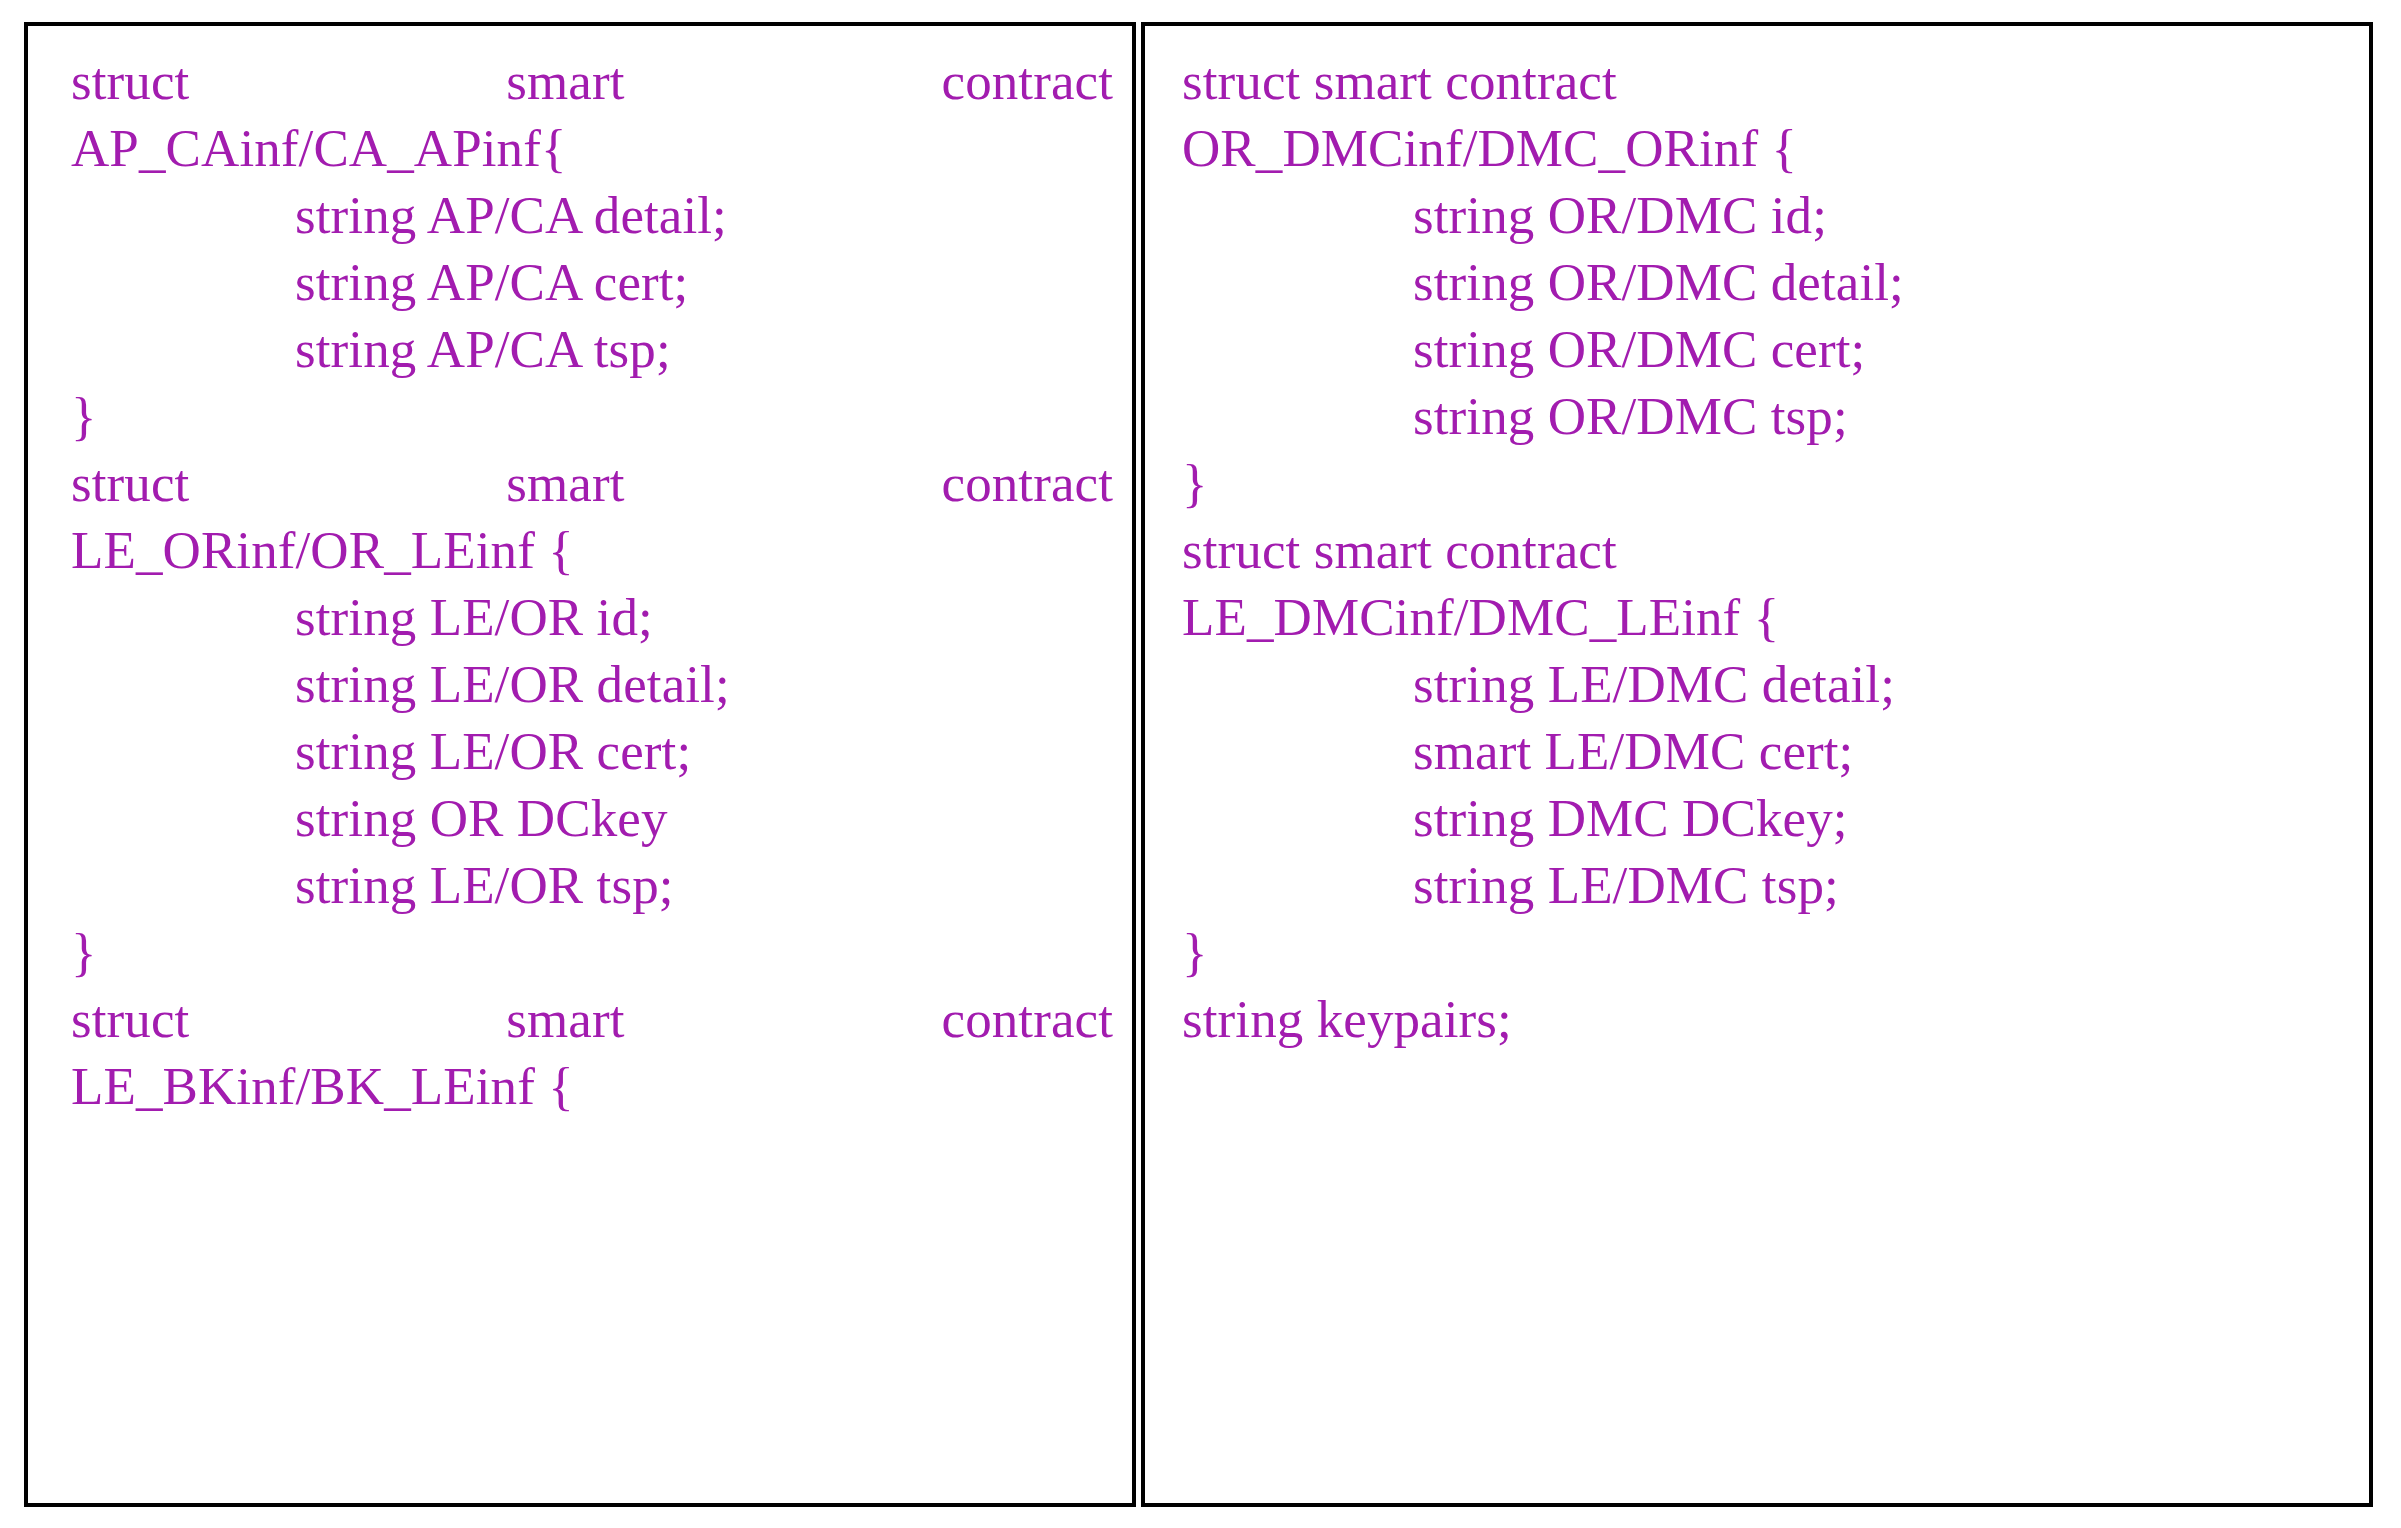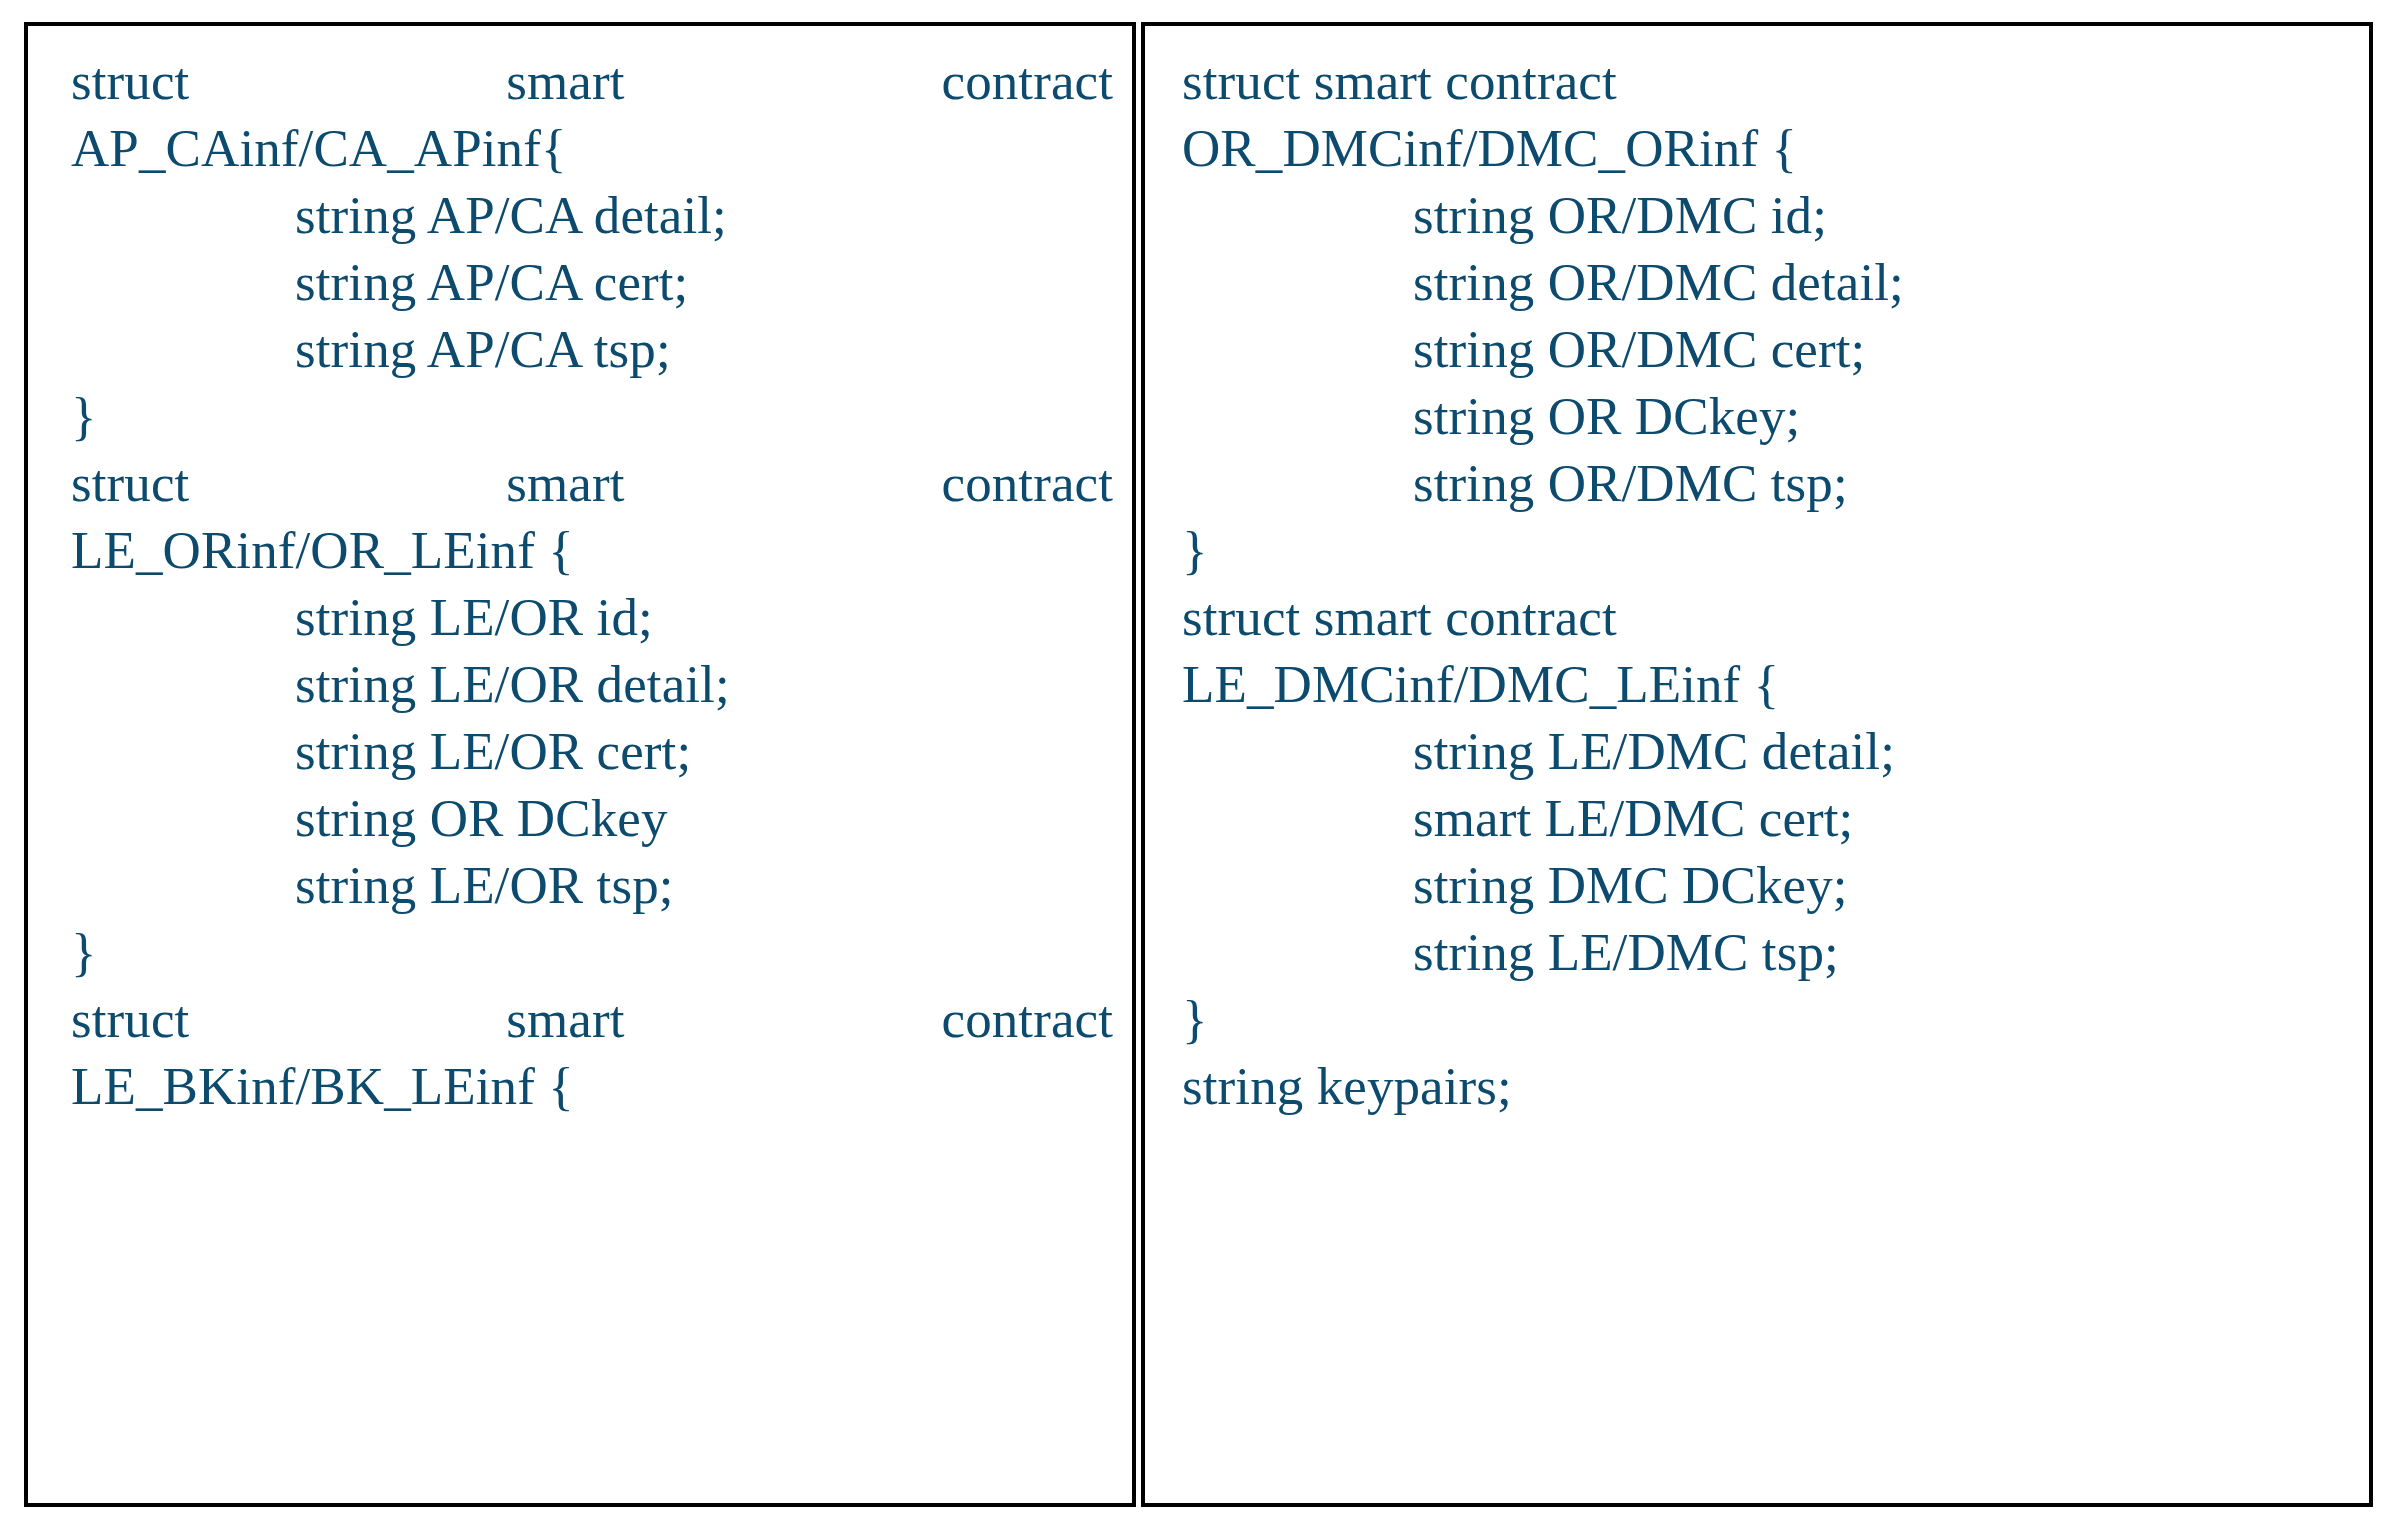--- a/index.html
+++ b/index.html
@@ -39,21 +39,21 @@
     padding: 22px 19px 7.4px 37px;
   }
 
   .code-lines {
     display: block;
   }
 
   .line {
     font-size: 53px;
     line-height: 67px;
-    color: #0c4a6e;
+    color: #a21caf;
     white-space: pre;
     letter-spacing: 0.1px;
   }
 
   
   .line.justified {
     white-space: normal;
     text-align: justify;
     text-align-last: justify;
     word-spacing: normal;
@@ -93,21 +93,20 @@
       </div>
   </div>
 
   <div class="code-box" id="box-right">
     <div class="code-lines">
         <div class="line">struct smart contract</div>
         <div class="line">OR_DMCinf/DMC_ORinf {</div>
         <div class="line indent-r">string OR/DMC id;</div>
         <div class="line indent-r">string OR/DMC detail;</div>
         <div class="line indent-r">string OR/DMC cert;</div>
-        <div class="line indent-r">string OR DCkey;</div>
         <div class="line indent-r">string OR/DMC tsp;</div>
         <div class="line">}</div>
         <div class="line">struct smart contract</div>
         <div class="line">LE_DMCinf/DMC_LEinf {</div>
         <div class="line indent-r">string LE/DMC detail;</div>
         <div class="line indent-r">smart LE/DMC cert;</div>
         <div class="line indent-r">string DMC DCkey;</div>
         <div class="line indent-r">string LE/DMC tsp;</div>
         <div class="line">}</div>
         <div class="line">string keypairs;</div>

